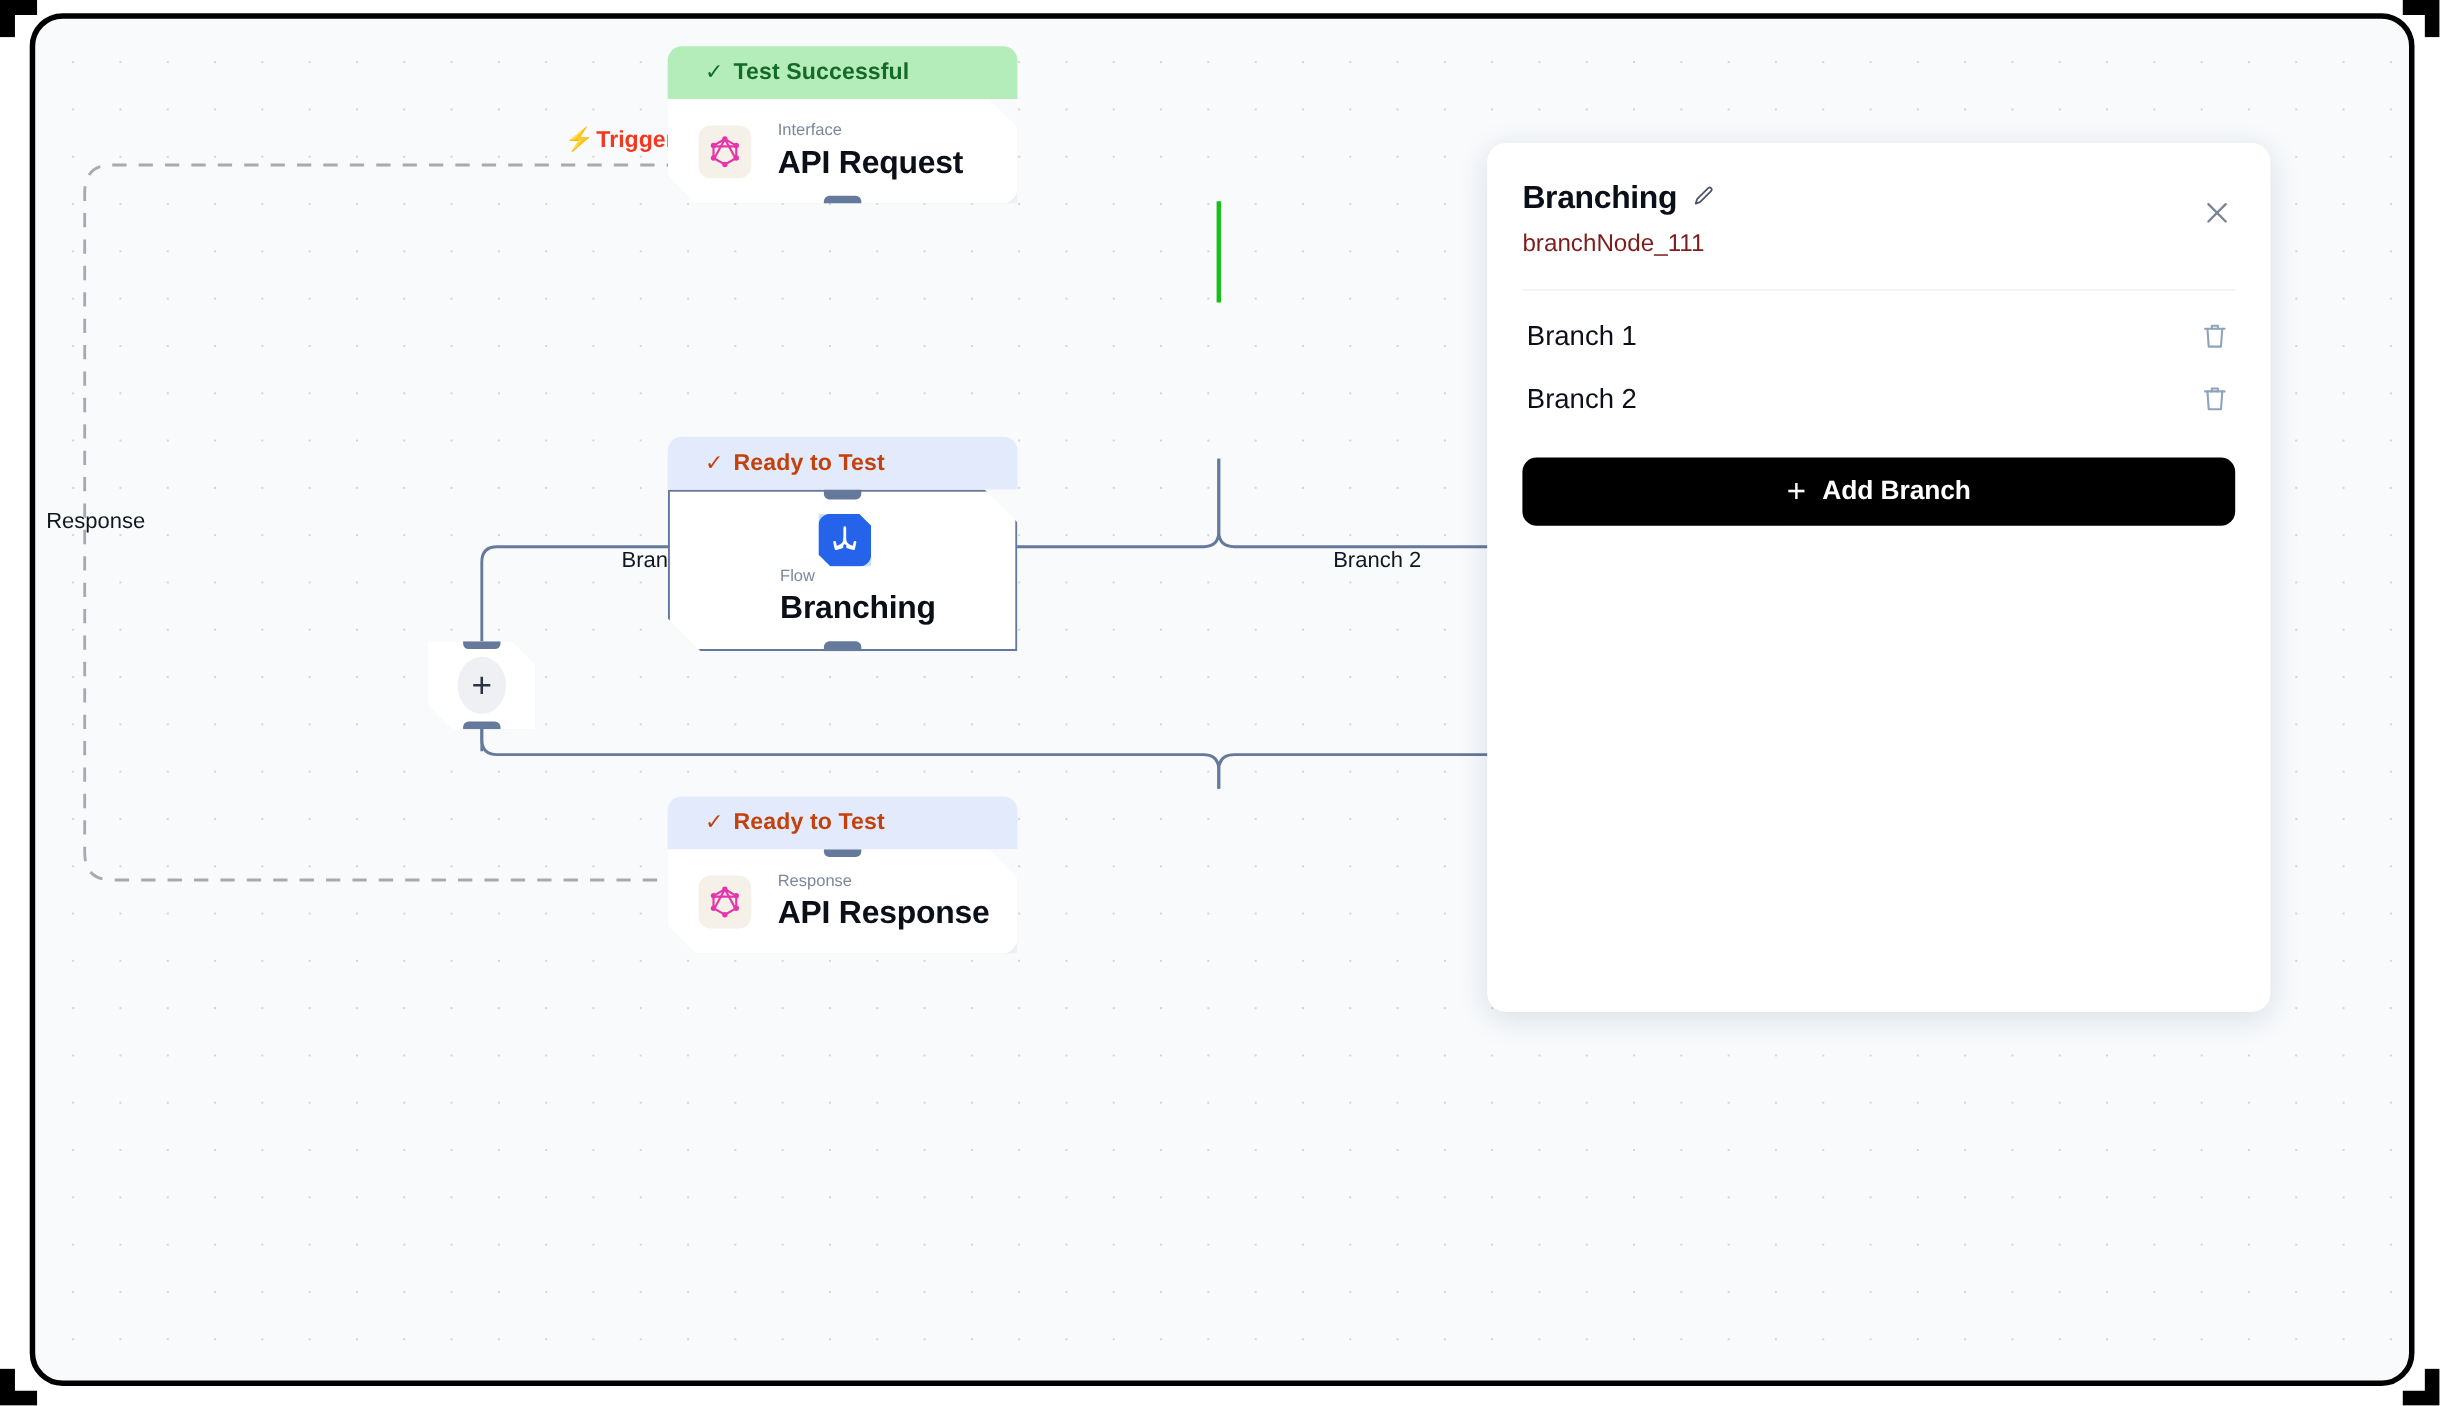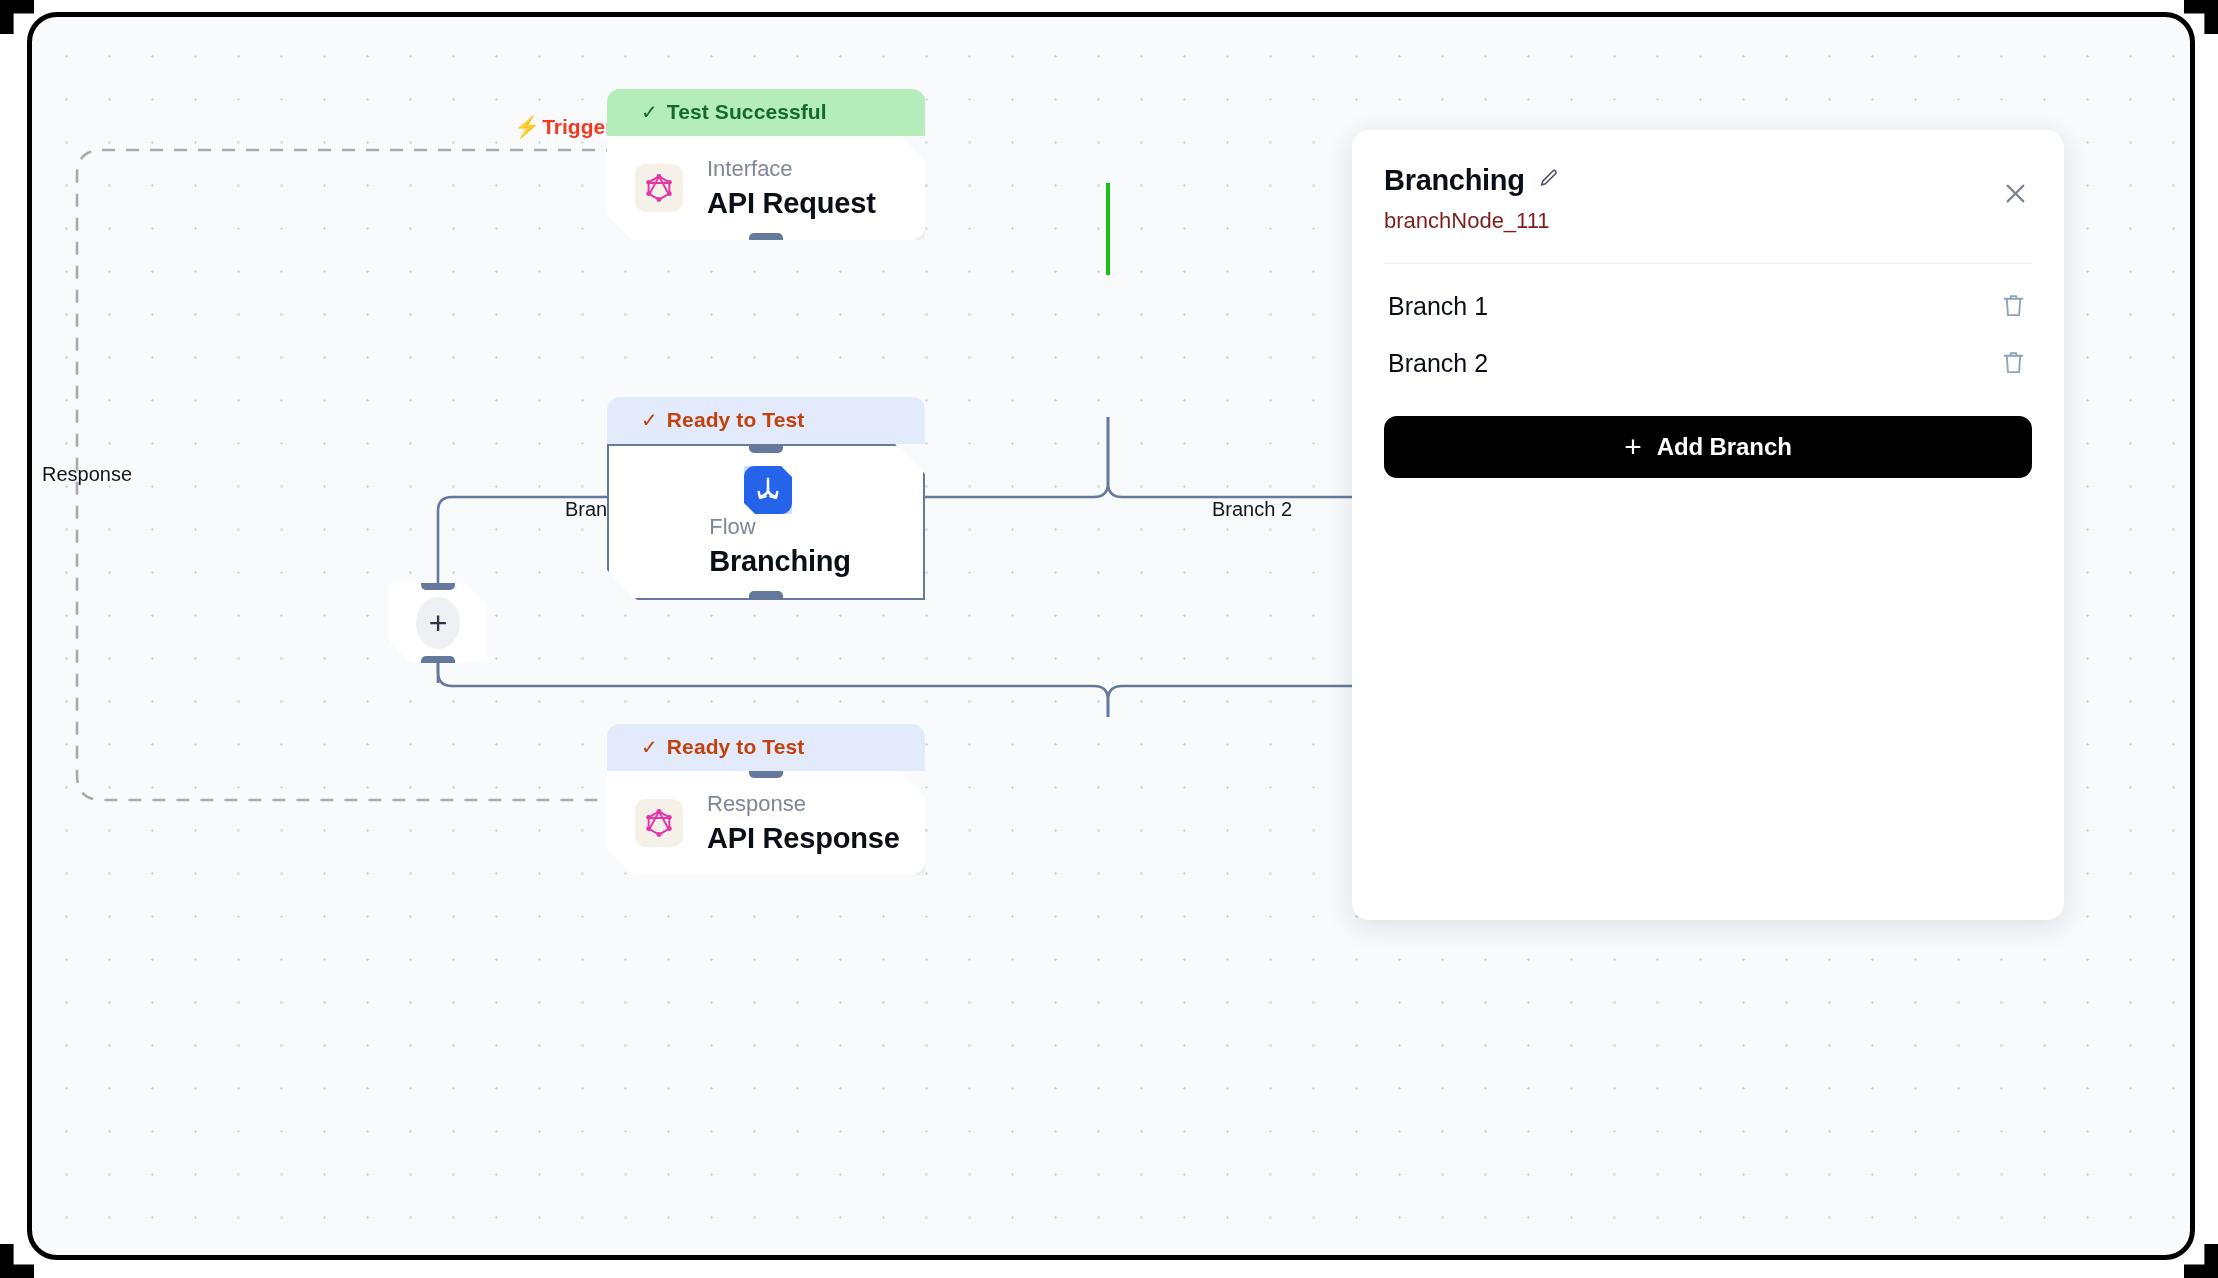--- a/index.html
+++ b/index.html
@@ -44,21 +44,21 @@
 
   
   .node { position: absolute; }
   .node-status {
     font-size: 21px; font-weight: bold;
     padding: 11px 0 12px 34px;
     border-radius: 13px 13px 0 0;
     letter-spacing: .1px;
   }
   .node-status .chk { margin-right: 9px; font-weight: normal; font-size: 20px; }
-  .status-success { background: #b4edb9; color: #14692b; margin-top: 47px; }
+  .status-success { background: #b4edb9; color: #14692b; }
   .status-ready   { background: #e3eafc; color: #c2410c; }
 
   .node-body {
     background: #fff;
     display: flex; align-items: center;
     padding: 20px 0 20px 28px;
     box-shadow: 0 3px 10px rgba(15,30,70,.10);
   }
   .node-body.plain {
     border-radius: 0 0 14px 14px;
@@ -76,21 +76,21 @@
     border-radius: 11px;
     display: flex; align-items: center; justify-content: center;
     flex: none;
   }
   .icon-graphql { background: #f5f1e8; }
   .icon-flow {
     background: #2563eb;
     clip-path: polygon(0 0, calc(100% - 11px) 0, 100% 11px, 100% 100%, 11px 100%, 0 calc(100% - 11px));
     box-shadow: 0 0 17px 6px rgba(59,130,246,.45);
   }
-  .node-text .kind { font-size: 22px; color: #7d8799; margin-bottom: 5px; }
+  .node-text .kind { font-size: 15px; color: #7d8799; margin-bottom: 5px; }
   .node-text .title { font-size: 29px; font-weight: bold; color: #0b0f18; letter-spacing: -.2px; }
 
   
   .handle {
     position: absolute; width: 34px; height: 13px;
     background: #64799b; border-radius: 5px; left: 50%;
     transform: translateX(-50%);
   }
   .handle.top { top: -6px; } .handle.bot { bottom: -6px; }
 

